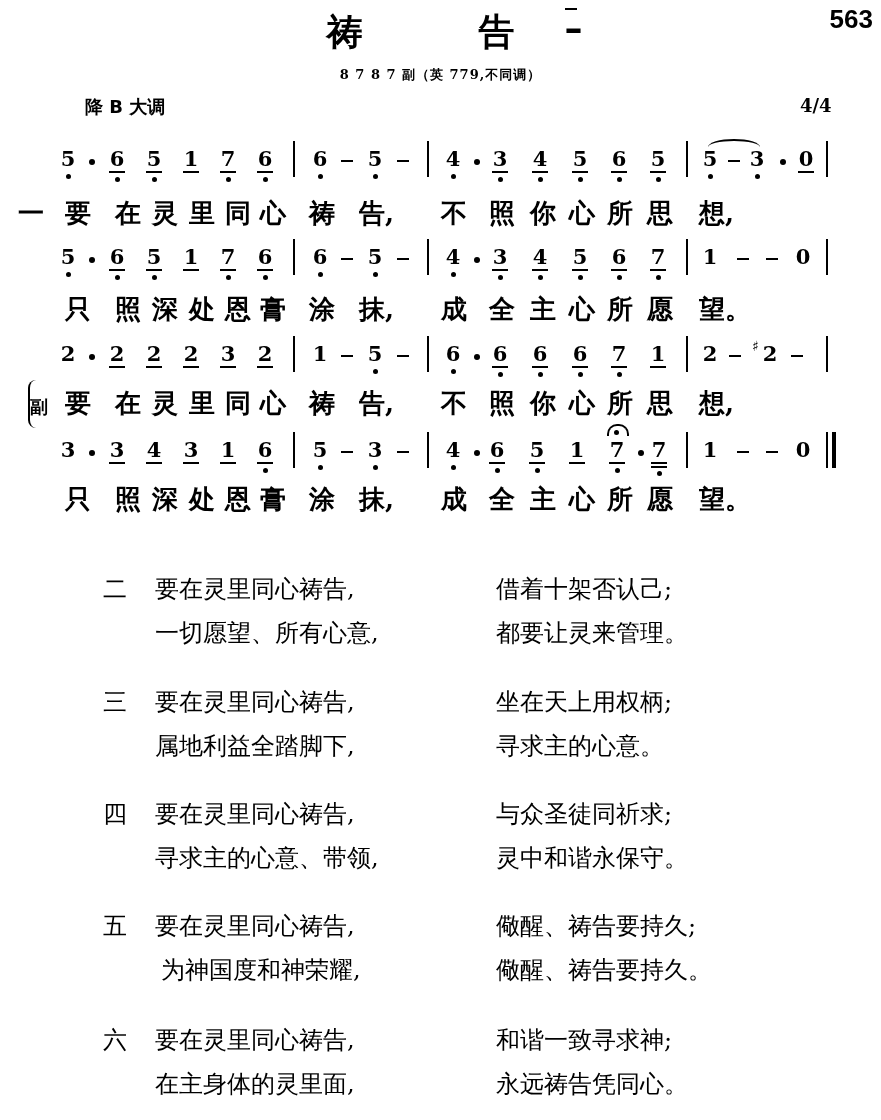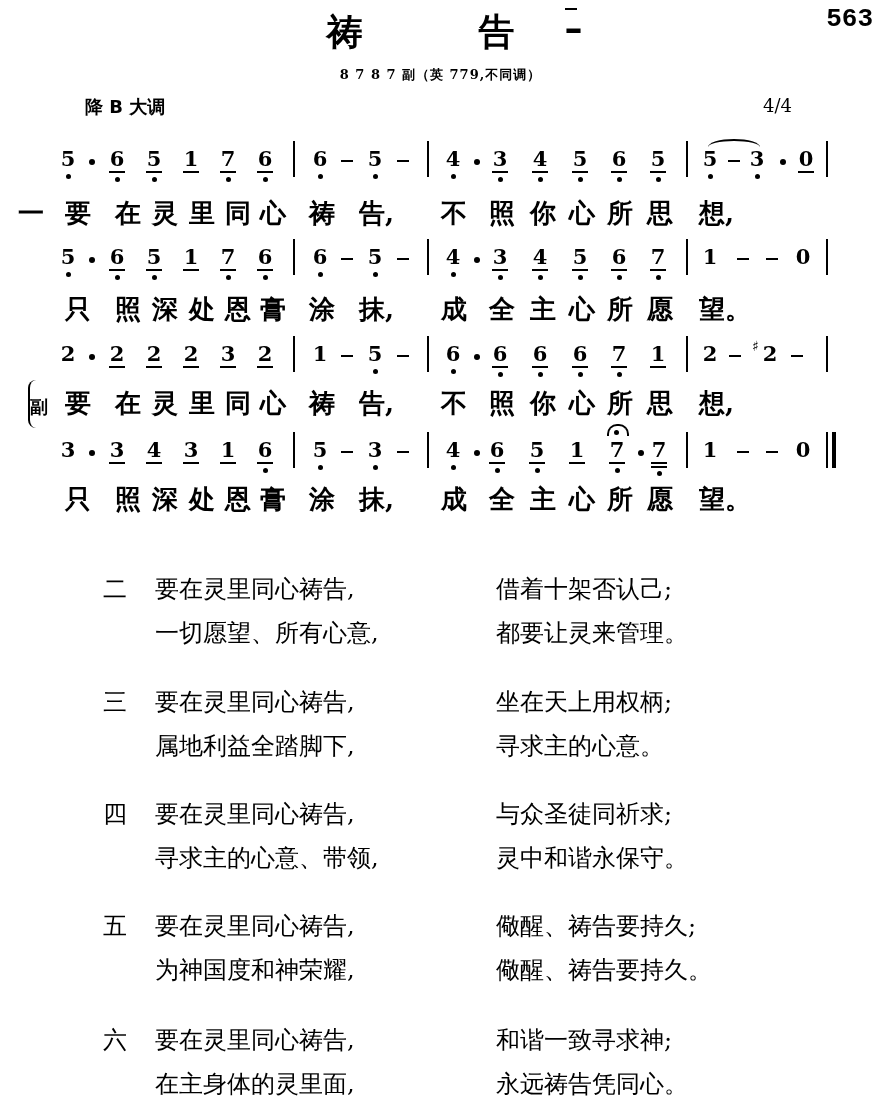--- a/index.html
+++ b/index.html
@@ -4,24 +4,24 @@
 <style>
   html, body { margin:0; padding:0; background:#ffffff; }
   body { width:881px; height:1120px; position:relative; overflow:hidden; color:#000;
          font-family: "DejaVu Serif", "Liberation Serif", serif; }
   .abs { position:absolute; }
   .title { left:0; width:881px; top:8px; text-align:center; font-family:"DejaVu Sans", sans-serif;
            font-weight:bold; font-size:36px; letter-spacing:2px; }
   .title .t1 { letter-spacing:40px; }
   .title .dash { margin:0 10px; font-weight:bold; }
   .title .t2 { font-size:32px; }
-  .hymn-no { right:8px; top:4px; font-family:Liberation Mono, monospace; font-weight:bold; font-size:26px; }
+  .hymn-no { right:8px; top:4px; font-family:Liberation Sans, sans-serif; font-weight:bold; font-size:26px; }
   .meter { left:0; width:881px; top:66px; text-align:center; font-family:"DejaVu Serif", serif; font-weight:bold; font-size:13px; letter-spacing:1px; }
   .key { left:85px; top:95px; font-family:"DejaVu Sans", sans-serif; font-weight:bold; font-size:18px; }
-  .time { left:763px; top:95px; font-family:"DejaVu Serif", serif; font-weight:normal; font-size:18px; }
+  .time { left:800px; top:95px; font-family:"DejaVu Serif", serif; font-weight:bold; font-size:18px; }
 
   .note { position:absolute; width:20px; margin-left:-10px; text-align:center;
           font-family:"DejaVu Serif", serif; font-weight:bold; font-size:21px; line-height:24px; }
   .note .ul1 { position:absolute; left:2px; right:2px; height:2px; background:#000; top:24px; }
   .note .ul2 { position:absolute; left:2px; right:2px; height:2px; background:#000; top:28px; }
   .note .dotlow { position:absolute; left:8px; width:5px; height:5px; border-radius:50%; background:#000; top:27px; }
   .note .dotlow.u1 { top:30px; }
   .note .dotlow.u2 { top:33px; }
   .aug { position:absolute; width:6px; height:6px; border-radius:50%; background:#000; margin-left:-3px; }
   .dash { position:absolute; width:12px; height:2px; background:#000; margin-left:-6px; }
@@ -232,20 +232,20 @@
     <div class="verse-line" style="left: 155px; top: 732px;">属地利益全踏脚下,</div>
     <div class="verse-line" style="left: 496px; top: 732px;">寻求主的心意。</div>
     <div class="verse-num" style="left: 103px; top: 800px;">四</div>
     <div class="verse-line" style="left: 155px; top: 800px;">要在灵里同心祷告,</div>
     <div class="verse-line" style="left: 496px; top: 800px;">与众圣徒同祈求;</div>
     <div class="verse-line" style="left: 155px; top: 844px; text-align: center;">寻求主的心意、带领,</div>
     <div class="verse-line" style="left: 496px; top: 844px;">灵中和谐永保守。</div>
     <div class="verse-num" style="left: 103px; top: 912px;">五</div>
     <div class="verse-line" style="left: 155px; top: 912px;">要在灵里同心祷告,</div>
     <div class="verse-line" style="left: 496px; top: 912px;">儆醒、祷告要持久;</div>
-    <div class="verse-line" style="left: 155px; top: 956px;">为神国度和神荣耀,</div>
+    <div class="verse-line" style="left: 161px; top: 956px;">为神国度和神荣耀,</div>
     <div class="verse-line" style="left: 496px; top: 956px;">儆醒、祷告要持久。</div>
     <div class="verse-num" style="left: 103px; top: 1026px;">六</div>
     <div class="verse-line" style="left: 155px; top: 1026px;">要在灵里同心祷告,</div>
     <div class="verse-line" style="left: 496px; top: 1026px;">和谐一致寻求神;</div>
     <div class="verse-line" style="left: 155px; top: 1070px;">在主身体的灵里面,</div>
     <div class="verse-line" style="left: 496px; top: 1070px;">永远祷告凭同心。</div>
   </div>
 
 </body></html>

